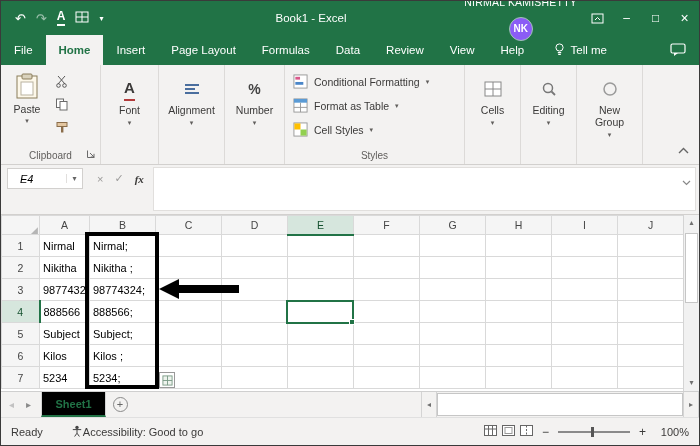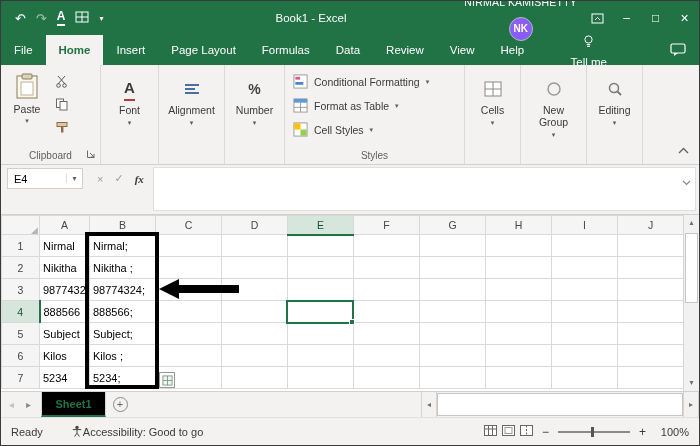--- a/index.html
+++ b/index.html
@@ -18,21 +18,21 @@
   .avatar { width:24px; height:24px; border-radius:50%; background:#8b5cf6; border:1px solid #9fc6b1; color:#fff;
             font-size:10px; font-weight:bold; display:flex; align-items:center; justify-content:center; }
   .win-controls { position:absolute; right:0; top:0; height:100%; display:flex; }
   .win-btn { width:29px; height:100%; display:flex; align-items:center; justify-content:center; font-size:12px; }
   .win-btn.closebtn { font-size:14px; }
 
   
   .tabrow { height:30px; background:#217346; display:flex; align-items:stretch; color:#fff; font-size:11.5px; }
   .rtab { padding:0 13px; display:flex; align-items:center; cursor:default; }
   .rtab.active { background:#f3f2f1; color:#217346; font-weight:bold; }
-  .tellme { margin-left:auto; margin-right:46px; display:flex; align-items:center; gap:6px; padding:0 8px;flex-direction:column; }
+  .tellme { margin-left:auto; margin-right:46px; display:flex; align-items:center; gap:6px; padding:0 8px; }
   .commentsbox { display:flex; align-items:center; justify-content:center; width:34px; margin-right:4px; }
 
   
   .ribbon { height:100px; background:#f3f2f1; border-bottom:1px solid #d2d0ce; display:flex; position:relative; font-size:10.5px; color:#3b3a39; }
   .rgroup { position:relative; border-right:1px solid #dcdad8; height:100%; flex:0 0 auto; }
   .glabel { position:absolute; bottom:3px; left:0; right:0; text-align:center; font-size:10px; color:#605e5c; }
   .g-clipboard { width:100px; }
   .paste { position:absolute; left:6px; top:8px; width:40px; display:flex; flex-direction:column; align-items:center; gap:2px; }
   .small-btns { position:absolute; left:54px; top:10px; display:flex; flex-direction:column; gap:8px; }
   .launcher { position:absolute; right:3px; bottom:4px; width:12px; height:12px; display:flex; align-items:center; justify-content:center; }
@@ -45,21 +45,21 @@
   .dcaret { font-size:7px; color:#605e5c; }
   .g-styles { width:180px; }
   .styles-rows { padding:7px 0 0 8px; display:flex; flex-direction:column; gap:4px; }
   .srow { display:flex; align-items:center; gap:6px; height:20px; white-space:nowrap; }
   .wraplabel { width:46px; text-align:center; line-height:1.15; }
   .collapse-btn { position:absolute; right:10px; bottom:8px; }
 
   
   .formulabar { height:50px; background:#f3f2f1; border-bottom:1px solid #d2d0ce; position:relative; }
   .namebox { position:absolute; left:6px; top:3px; width:76px; height:21px; background:#fff; border:1px solid #d2d0ce; display:flex; align-items:center; font-size:11px; }
-  .namebox .val { flex:1; padding-left:6px; }
+  .namebox .val { flex:1; padding-left:12px;font-style:italic; }
   .nb-caret { width:16px; text-align:center; color:#666; font-size:8px; border-left:1px solid #e1dfdd; }
   .fbtns { position:absolute; left:90px; top:3px; height:21px; display:flex; align-items:center; gap:11px; padding:0 6px; font-size:11px; color:#9b9a99; }
   .fx { color:#3b3a39; font-family:"Liberation Serif",serif; font-style:italic; font-weight:bold; }
   .finput { position:absolute; left:152px; top:2px; right:3px; bottom:3px; background:#fff; border:1px solid #e1dfdd; }
   .fexpand { position:absolute; right:8px; top:7px; }
 
   
   .gridwrap { position:relative; height:176px; background:#fff; overflow:hidden; }
   table.sheet { border-collapse:collapse; table-layout:fixed; width:682px; }
   .sheet th, .sheet td { border:1px solid #d9d9d9; }
@@ -283,38 +283,38 @@
         <svg width="18" height="16" viewBox="0 0 18 16">
             <rect x="1" y="1" width="16" height="14" fill="#fff" stroke="#888"></rect>
             <line x1="9" y1="1" x2="9" y2="15" stroke="#888"></line>
             <line x1="1" y1="8" x2="17" y2="8" stroke="#888"></line>
           </svg>
       </span>
       <span>Cells</span>
       <span class="dcaret">▾</span>
     </div>
 
-    <div class="rgroup g-newgrp vgroup">
-      <span class="bigicon">
-        <svg width="16" height="16" viewBox="0 0 16 16">
-            <circle cx="8" cy="8" r="6" fill="none" stroke="#9a9a9a" stroke-width="1.5"></circle>
-          </svg>
-      </span>
-      <span class="wraplabel">New Group</span>
-      <span class="dcaret">▾</span>
-    </div>
-
     <div class="rgroup g-edit vgroup">
       <span class="bigicon">
         <svg width="16" height="16" viewBox="0 0 16 16">
             <circle cx="7" cy="7" r="4.5" fill="none" stroke="#777" stroke-width="1.5"></circle>
             <line x1="10.5" y1="10.5" x2="14" y2="14" stroke="#777" stroke-width="1.8"></line>
           </svg>
       </span>
       <span>Editing</span>
+      <span class="dcaret">▾</span>
+    </div>
+
+    <div class="rgroup g-newgrp vgroup">
+      <span class="bigicon">
+        <svg width="16" height="16" viewBox="0 0 16 16">
+            <circle cx="8" cy="8" r="6" fill="none" stroke="#9a9a9a" stroke-width="1.5"></circle>
+          </svg>
+      </span>
+      <span class="wraplabel">New Group</span>
       <span class="dcaret">▾</span>
     </div>
 
     <span class="collapse-btn">
       <svg width="11" height="7" viewBox="0 0 11 7">
           <path d="M1 6 L5.5 1.5 L10 6" fill="none" stroke="#666" stroke-width="1.4"></path>
         </svg>
     </span>
   </div>
 

